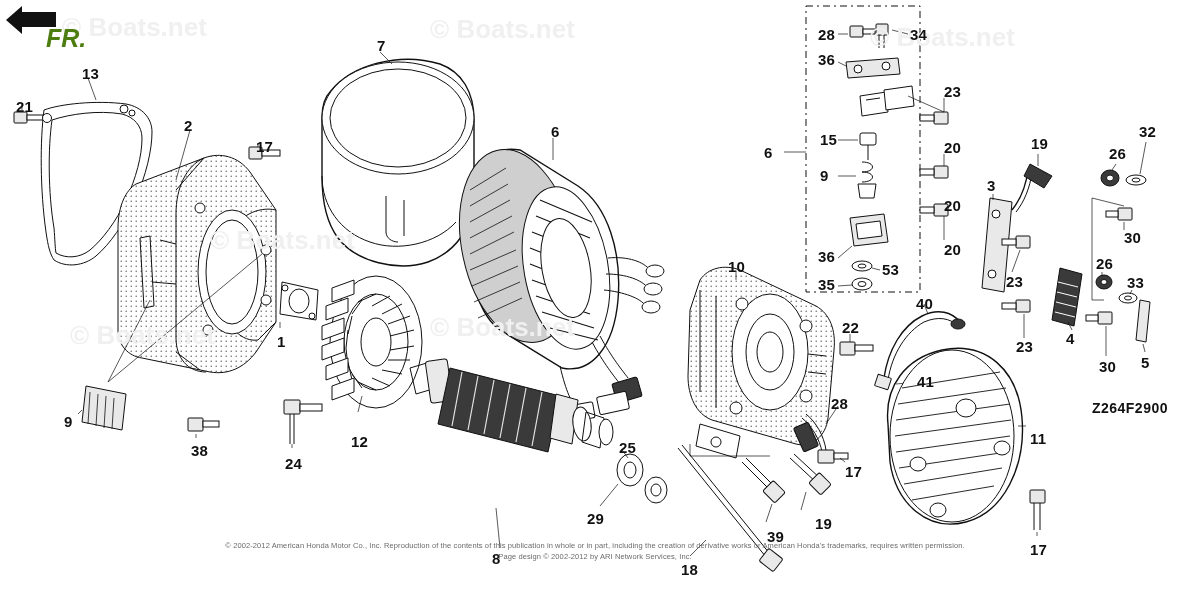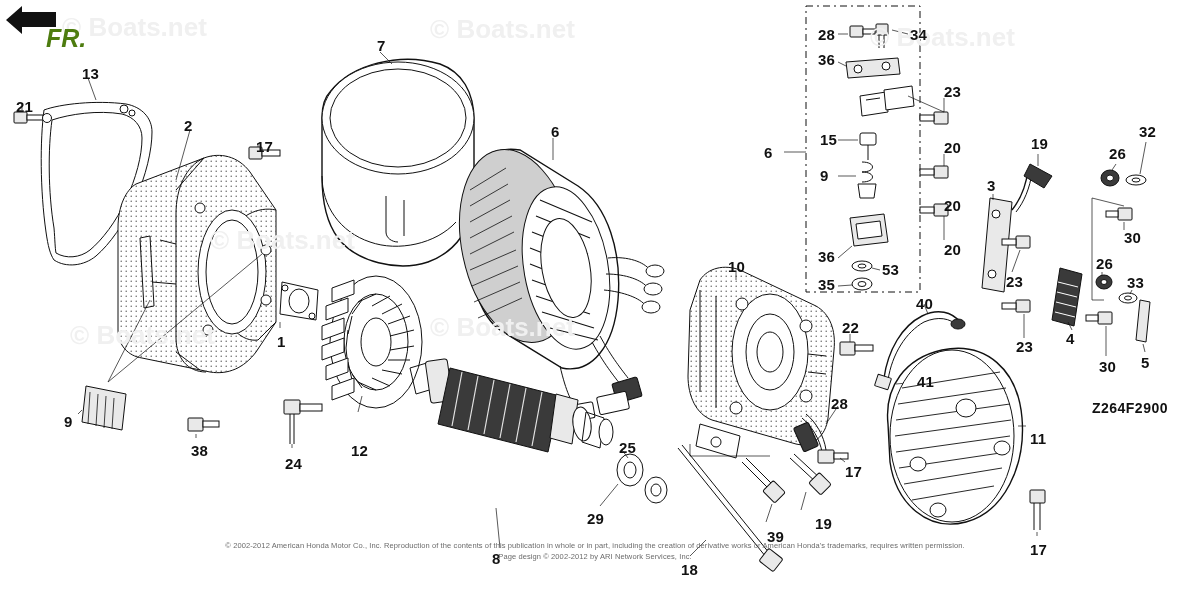--- a/index.html
+++ b/index.html
@@ -503,21 +503,21 @@
   <div class="lbl" style="left:16px; top:99px;">21</div>
   <div class="lbl" style="left:82px; top:66px;text-align:right;">13</div>
   <div class="lbl" style="left:184px; top:118px;">2</div>
   <div class="lbl" style="left:256px; top:139px;">17</div>
   <div class="lbl" style="left:377px; top:38px;">7</div>
   <div class="lbl" style="left:551px; top:124px;">6</div>
   <div class="lbl" style="left:277px; top:334px;">1</div>
   <div class="lbl" style="left:64px; top:414px;">9</div>
   <div class="lbl" style="left:191px; top:443px;">38</div>
   <div class="lbl" style="left:285px; top:456px;">24</div>
-  <div class="lbl" style="left:351px; top:443px;">12</div>
+  <div class="lbl" style="left:351px; top:434px;">12</div>
   <div class="lbl" style="left:492px; top:551px;">8</div>
   <div class="lbl" style="left:587px; top:511px;">29</div>
   <div class="lbl" style="left:619px; top:440px;">25</div>
   <div class="lbl" style="left:681px; top:562px;">18</div>
   <div class="lbl" style="left:728px; top:259px;">10</div>
   <div class="lbl" style="left:842px; top:320px;">22</div>
   <div class="lbl" style="left:831px; top:396px;">28</div>
   <div class="lbl" style="left:757px; top:529px;padding-left:10px;">39</div>
   <div class="lbl" style="left:815px; top:516px;">19</div>
   <div class="lbl" style="left:845px; top:464px;">17</div>

